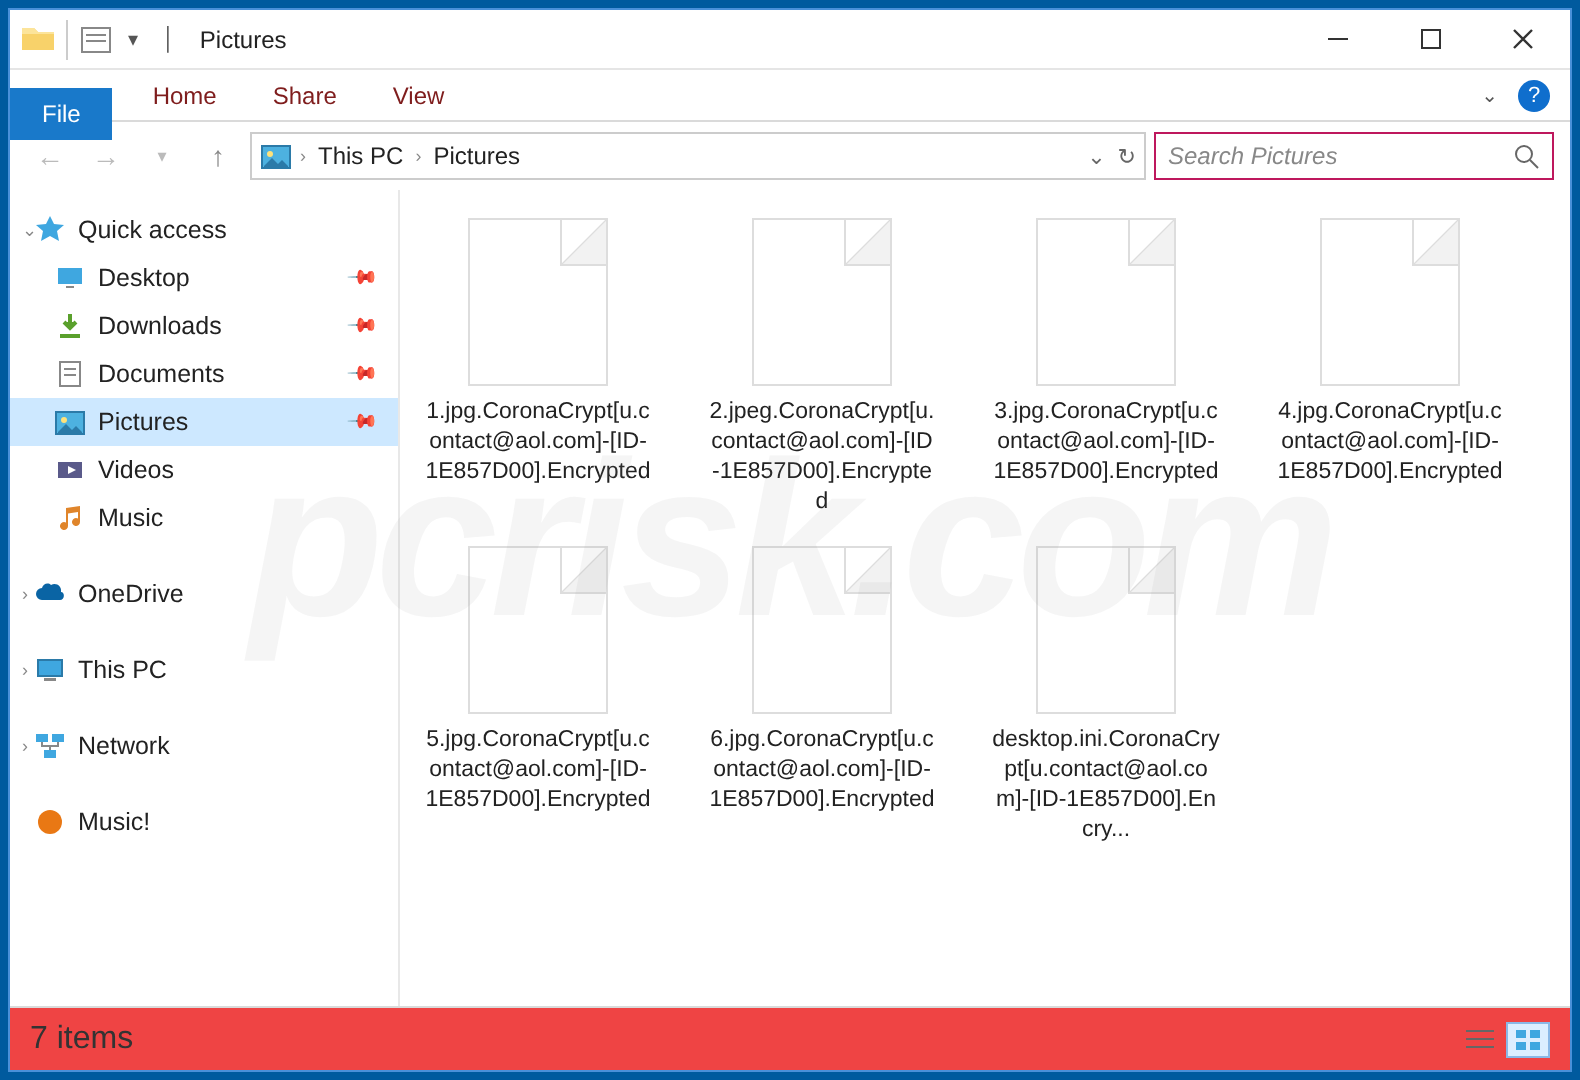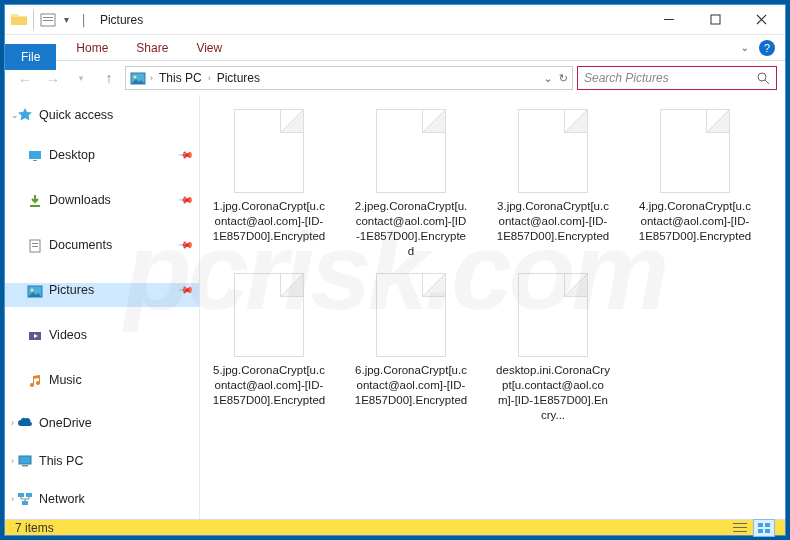--- a/index.html
+++ b/index.html
@@ -25,33 +25,33 @@
 .nav-arrow.dis { color:#bbb; }
 .addr-bar { flex:1; height:24px; border:1px solid #ccc; display:flex; align-items:center; padding:0 4px; gap:2px; font-size:12px; }
 .crumb { display:flex; align-items:center; gap:4px; color:#222; padding:0 2px; }
 .crumb-sep { color:#888; font-size:9px; padding:0 2px; }
 .addr-right { margin-left:auto; display:flex; gap:6px; color:#666; font-size:11px; }
 .search-box { width:200px; height:24px; border:1px solid #be185d; display:flex; align-items:center; padding:0 6px; justify-content:space-between; }
 .search-ph { color:#888; font-size:12px; font-style:italic; }
 .search-ico { color:#666; }
 .body-area { flex:1; display:flex; overflow:hidden; }
 .sidebar { width:195px; border-right:1px solid #e8e8e8; padding:8px 0; overflow:auto; font-size:12.5px; }
-.sb-item { display:flex; height:24px; padding:0 12px 0 22px; gap:6px; position:relative; color:#222;margin-top:21px; }
+.sb-item { display:flex; align-items:center; height:24px; padding:0 12px 0 22px; gap:6px; position:relative; color:#222; }
 .sb-item.sel { background:#cde8ff; }
 .sb-item .pin { margin-left:auto; color:#777; font-size:10px; transform:rotate(45deg); }
 .sb-group { margin-bottom:14px; }
 .sb-head { padding-left:12px; display:flex; align-items:center; gap:6px; height:24px; font-size:12.5px; color:#222; }
 .exp { position:absolute; left:6px; color:#888; font-size:9px; }
 .ico { width:16px; height:16px; display:inline-block; flex-shrink:0; }
 .content { flex:1; padding:10px 8px; display:flex; flex-wrap:wrap; align-content:flex-start; gap:6px 20px; overflow:auto; }
 .file { width:122px; display:flex; flex-direction:column; align-items:center; text-align:center; padding:4px; }
 .file-thumb { width:70px; height:84px; background:#fff; border:1px solid #ddd; position:relative; margin-bottom:6px; }
 .file-thumb::before { content:""; position:absolute; top:0; right:0; width:22px; height:22px; background:linear-gradient(135deg,#fff 0%,#fff 48%,#ddd 50%,#f2f2f2 52%); border-left:1px solid #ddd; border-bottom:1px solid #ddd; }
 .fname { font-size:11.5px; color:#222; line-height:1.3; word-break:break-all; max-height:62px; overflow:hidden; }
-.statusbar { height:16px; border-top:1px solid #dadada; background:#fde047; display:flex; align-items:center; padding:0 10px; font-size:12px; color:#333; }
+.statusbar { height:32px; border-top:1px solid #dadada; background:#ef4444; display:flex; align-items:center; padding:0 10px; font-size:16px; color:#333; }
 .sb-views { margin-left:auto; display:flex; gap:2px; }
 .vbtn { width:22px; height:18px; display:flex; align-items:center; justify-content:center; font-size:12px; color:#555; border:1px solid transparent; }
 .vbtn.active { border:1px solid #8ab8e6; background:#dceeff; }
 .watermark { position:absolute; top:50%; left:50%; transform:translate(-50%,-50%); font-size:110px; font-weight:700; color:rgba(140,140,140,0.09); font-style:italic; pointer-events:none; letter-spacing:-4px; white-space:nowrap; }
 svg { display:block; }
 </style>
 </head>
 <body>
 
 <div class="window">

